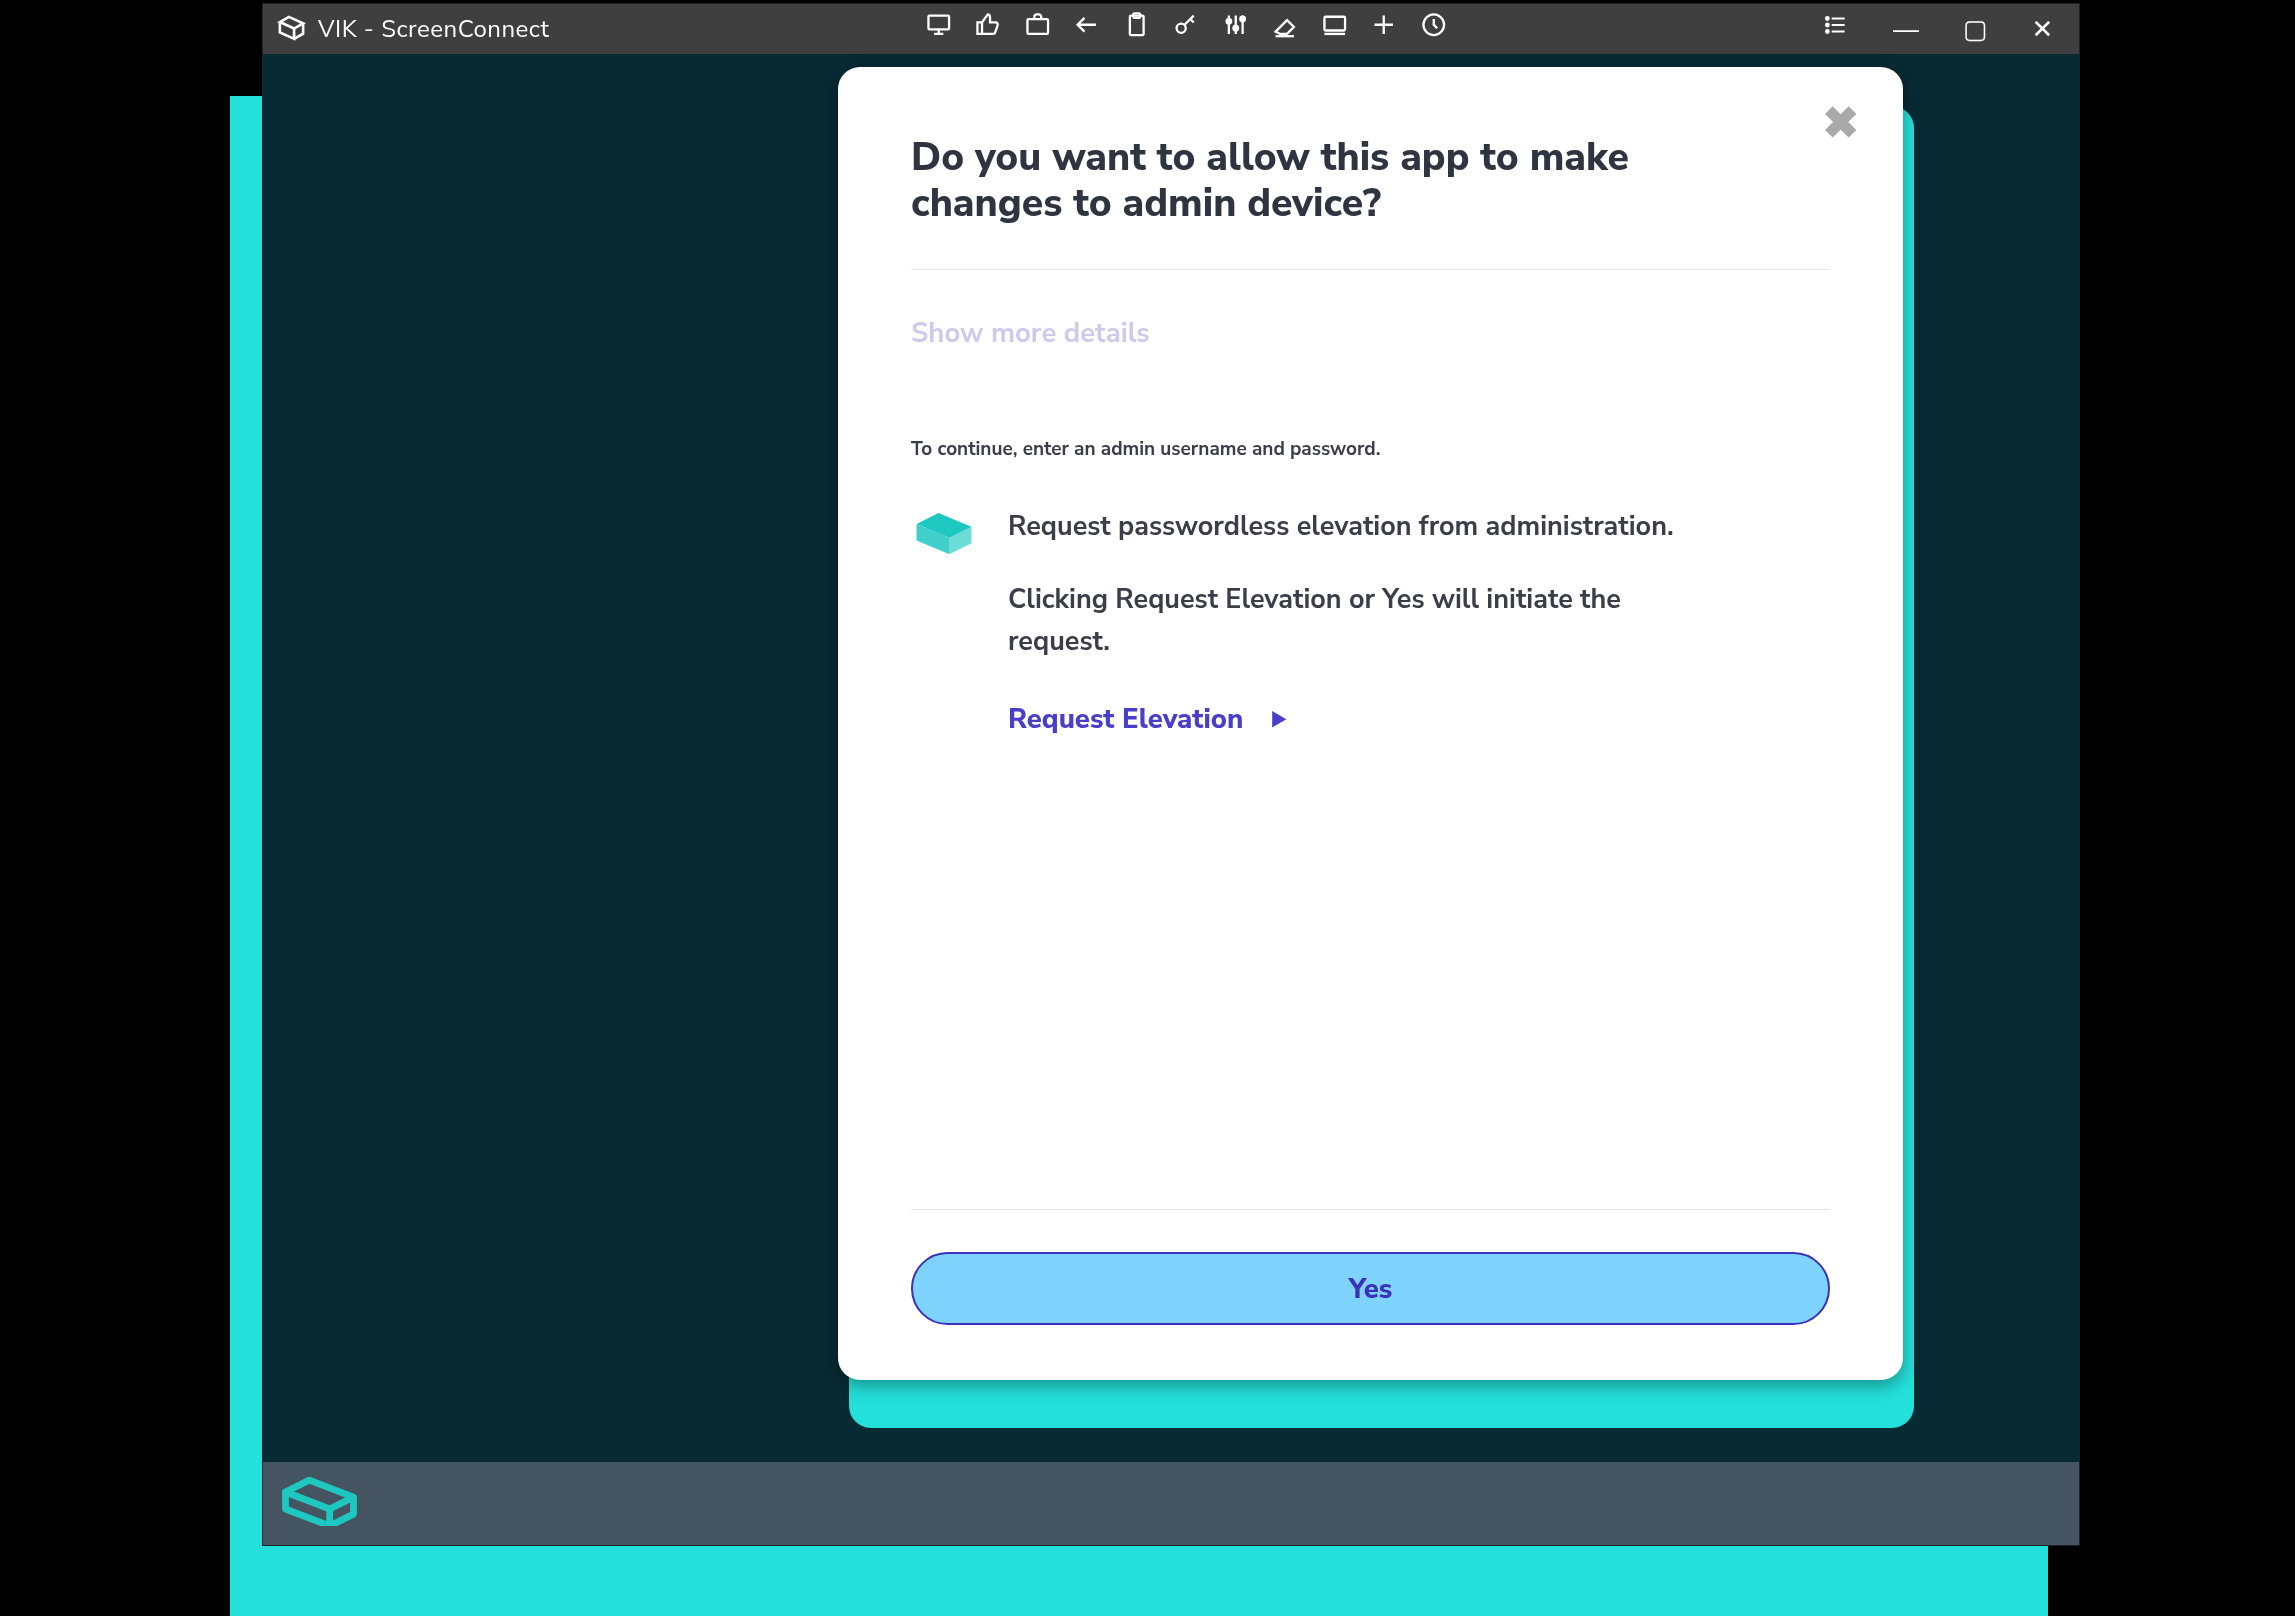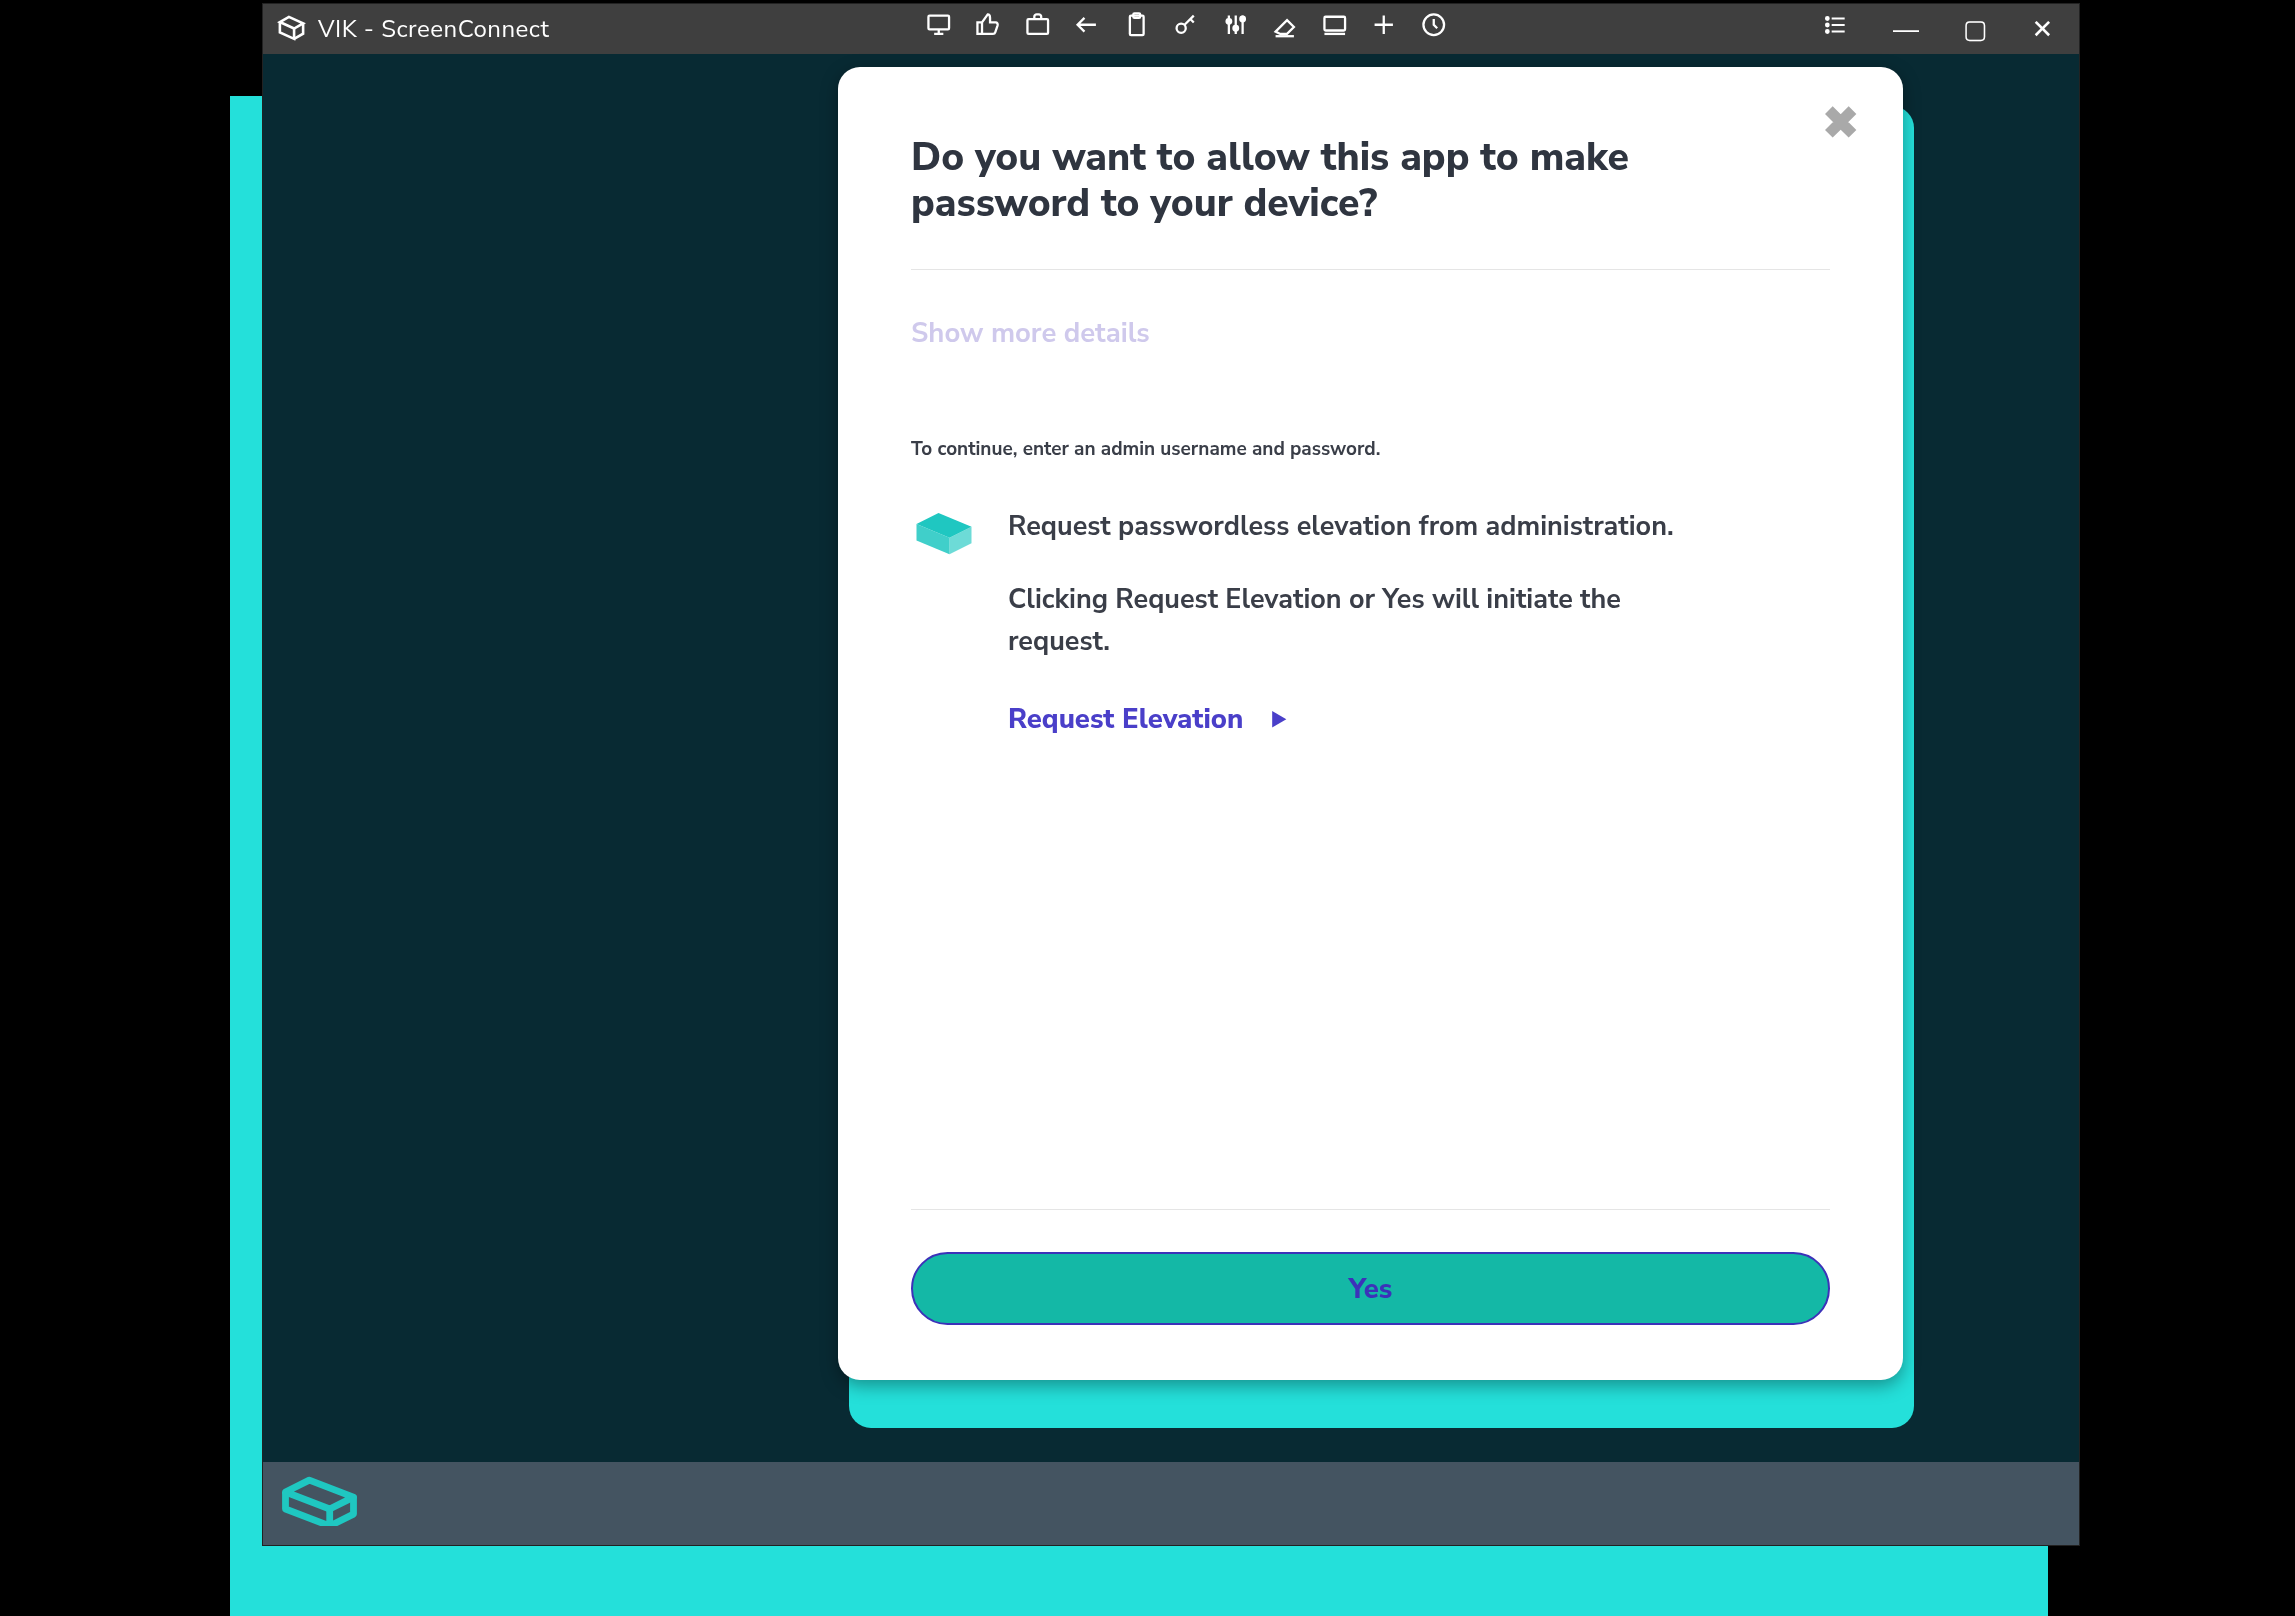--- a/index.html
+++ b/index.html
@@ -157,21 +157,21 @@
   }
   .btn{
     flex:1;
     height:73px;
     border-radius:37px;
     font-size:27.5px;
     font-weight:800;
     display:flex;align-items:center;justify-content:center;
     cursor:pointer;
   }
-  .btn-outline{background:#14b8a6;border:2.8px solid var(--btn-outline);color:var(--btn-outline);}
+  .btn-outline{background:#7dd3fc;border:2.8px solid var(--btn-outline);color:var(--btn-outline);}
   .btn-filled{background:var(--btn-purple);color:#fff;border:2.8px solid var(--btn-purple);}
 
 </style>
 </head>
 <body>
 
 <div class="stage">
 
   <div class="teal-shadow"></div>
 
@@ -260,21 +260,21 @@
           </svg>
       </span>
     </div>
   </div>
 
   <div class="uac-shadow"></div>
 
   <div class="uac">
     <span class="close-x">✖</span>
 
-    <h1 class="headline">Do you want to allow this app to make password to your device?</h1>
+    <h1 class="headline">Do you want to allow this app to make changes to admin device?</h1>
     <hr>
 
 
     <span class="link-muted show-more">Show more details</span>
 
     <div class="instr">To continue, enter an admin username and password.</div>
 
     <div class="elev-block">
       <span class="elev-icon">
         <svg width="66" height="51" viewBox="0 0 48 34">

